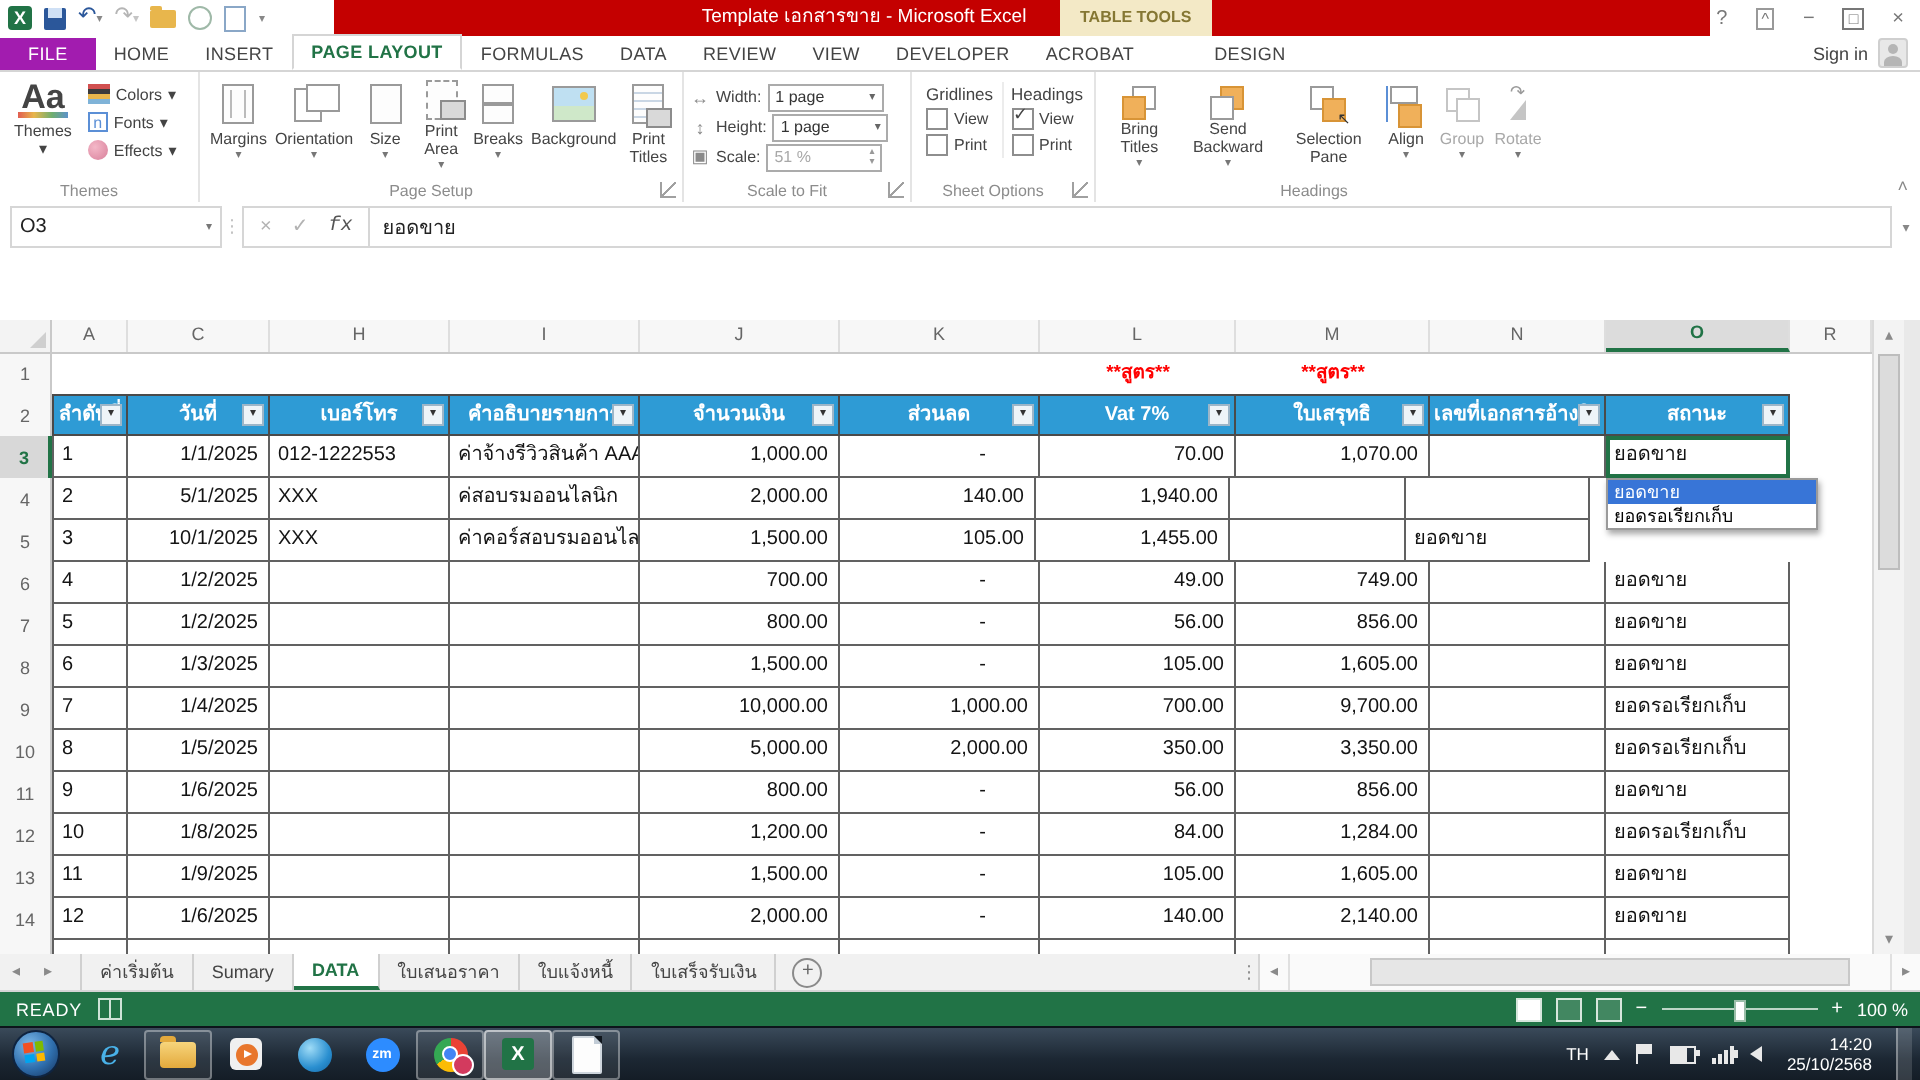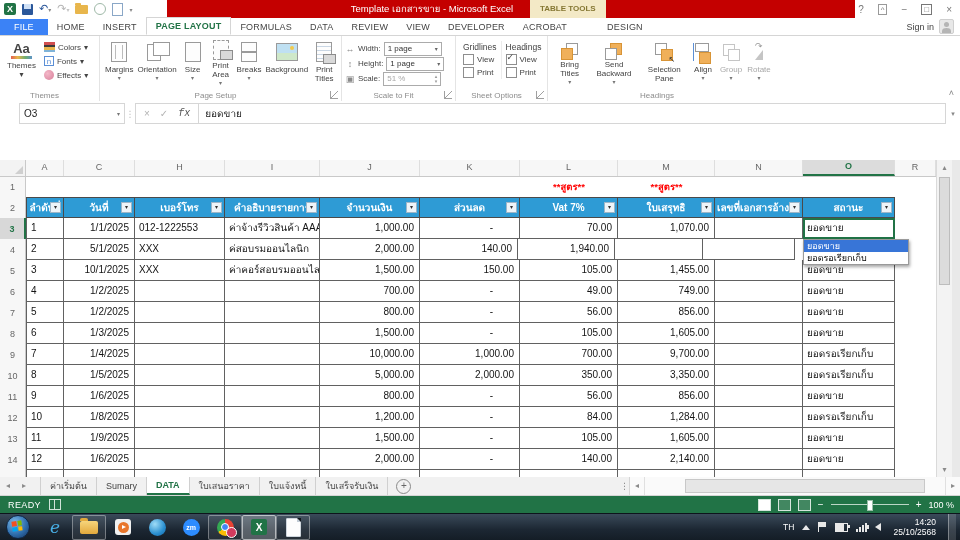--- a/index.html
+++ b/index.html
@@ -17,21 +17,21 @@
   .save-ic:after{content:"";position:absolute;left:2px;top:0;width:7px;height:5px;background:#cfe0f5;}
   .folder-ic{width:13px;height:9px;background:#e8b64c;border-radius:1px;position:relative;}
   .folder-ic:after{content:"";position:absolute;left:0;top:-2px;width:6px;height:2px;background:#e8b64c;border-radius:1px 1px 0 0;}
   .circ-ic{width:10px;height:10px;border:1.5px solid #9fb9a8;border-radius:50%;}
   .doc-ic{width:9px;height:11px;background:#fff;border:1px solid #8aa7c7;}
   .winbtns{position:absolute;right:2px;top:0;height:18px;display:flex;align-items:center;gap:14px;color:#777;font-size:10px;padding-right:6px;}
   .winbtns span{cursor:default;}
   
   #tabrow{position:absolute;top:18px;left:0;width:960px;height:17px;background:#fff;display:flex;align-items:flex-end;border-bottom:1px solid #d5d5d5;}
   .rtab{padding:0 9px;font-size:9px;line-height:16px;color:#444;letter-spacing:.2px;}
-  .rtab.file{background:#3b82f6;color:#fff;padding:0 14px;}
+  .rtab.file{background:#a21caf;color:#fff;padding:0 14px;}
   .rtab.active{background:#fff;color:#217346;border:1px solid #d5d5d5;border-bottom:1px solid #fff;font-weight:bold;}
   .rtab.ctx{margin-left:22px;}
   #signin{position:absolute;right:6px;top:19px;display:flex;align-items:center;gap:5px;font-size:9px;color:#444;}
   .avatar{width:13px;height:13px;border-radius:2px;background:#e8e8e8;position:relative;overflow:hidden;border:1px solid #cfcfcf;}
   .avatar:before{content:"";position:absolute;left:4px;top:2px;width:5px;height:5px;border-radius:50%;background:#b5b5b5;}
   .avatar:after{content:"";position:absolute;left:2px;top:8px;width:9px;height:6px;border-radius:50% 50% 0 0;background:#b5b5b5;}
   
   #ribbon{position:absolute;top:36px;left:0;width:960px;height:65px;background:#fff;border-bottom:1px solid #d5d5d5;display:flex;}
   .rgroup{position:relative;border-right:1px solid #e4e4e4;padding:3px 3px 13px 3px;box-sizing:border-box;}
   .glabel{position:absolute;bottom:1px;left:0;right:10px;text-align:center;font-size:8px;color:#8c8c8c;}
@@ -41,42 +41,42 @@
   .rbtn .car{color:#777;font-size:6px;display:block;}
   .ric{width:24px;height:24px;margin-bottom:1px;position:relative;display:flex;align-items:center;justify-content:center;}
   .pgic{width:16px;height:20px;background:#fdfdfd;border:1px solid #9a9a9a;box-sizing:border-box;position:relative;}
   .ic-margins:after{content:"";position:absolute;left:3px;right:3px;top:2px;bottom:2px;border-left:1px solid #bbb;border-right:1px solid #bbb;}
   .pg2{position:absolute;width:12px;height:15px;background:#fff;border:1px solid #9a9a9a;}
   .ic-bg{width:20px;height:16px;border:1px solid #9a9a9a;background:linear-gradient(#bfe0f2 55%,#cfe8c9 55%);position:relative;}
   .ic-bg:after{content:"";position:absolute;right:3px;top:2px;width:4px;height:4px;border-radius:50%;background:#f2c94c;}
   .printer{position:absolute;right:0;bottom:0;width:11px;height:8px;background:#d9d9d9;border:1px solid #8c8c8c;}
   .disabled{color:#a8a8a8;}
   .bigbtn{display:flex;flex-direction:column;align-items:center;font-size:8px;color:#444;padding:1px 4px;}
-  .ic-aa{font-size:13px;font-weight:bold;color:#444;line-height:14px;border-bottom:3px solid;border-image:linear-gradient(90deg,#e05252,#e8b64c,#6fae6f,#5b8fd6) 1;padding:2px 2px 0;margin-bottom:2px;}
+  .ic-aa{font-size:17px;font-weight:bold;color:#444;line-height:14px;border-bottom:3px solid;border-image:linear-gradient(90deg,#e05252,#e8b64c,#6fae6f,#5b8fd6) 1;padding:2px 2px 0;margin-bottom:2px;}
   .minicol{display:flex;flex-direction:column;justify-content:flex-start;gap:2px;margin-left:4px;padding-top:2px;}
   .sbtn{display:flex;align-items:center;gap:3px;font-size:8px;color:#444;height:12px;}
   .ic-colors{width:11px;height:10px;background:linear-gradient(#d14f4f 0 25%,#3b3b3b 25% 50%,#e8b64c 50% 75%,#7fb3d8 75%);}
   .ic-fonts{width:10px;height:10px;border:1px solid #5b8fd6;color:#5b8fd6;font-size:8px;line-height:9px;text-align:center;box-sizing:border-box;}
   .ic-effects{width:10px;height:10px;border-radius:50%;background:radial-gradient(circle at 35% 35%,#f4b8c8,#d87f9a);}
   .sfrow{display:flex;align-items:center;gap:3px;font-size:8px;color:#444;height:15px;}
   .sficon{color:#8a8a8a;font-size:9px;width:10px;text-align:center;}
   .combo{width:50px;height:12px;border:1px solid #ababab;background:#fff;font-size:8px;display:flex;align-items:center;justify-content:space-between;padding:0 3px;color:#333;}
   .combo .car{font-size:6px;color:#666;}
   .spin{display:flex;flex-direction:column;font-size:5px;line-height:5px;color:#999;}
   .shcol{display:flex;flex-direction:column;gap:2px;padding:1px 4px;font-size:8px;color:#444;}
   .shcol b{font-weight:normal;font-size:8.5px;}
   .cbrow{display:flex;align-items:center;gap:3px;}
   .cb{width:9px;height:9px;border:1px solid #8e8e8e;background:#fff;position:relative;}
   .cb.on:after{content:"✓";position:absolute;left:0px;top:-3px;font-size:9px;color:#444;}
   .sq{position:absolute;width:10px;height:10px;border:1px solid #9a9a9a;background:#fff;}
   .sq.or{background:#f0b05a;border-color:#d89436;}
   #ribbon-collapse{position:absolute;right:6px;bottom:3px;color:#888;font-size:9px;}
   
   #formulabar{position:absolute;top:101px;left:0;width:960px;height:25px;background:#fff;display:flex;align-items:center;}
-  .namebox{width:96px;height:19px;border:1px solid #d6d6d6;margin-left:19px;display:flex;align-items:center;justify-content:space-between;padding:0 4px;font-size:10px;color:#222;}
+  .namebox{width:96px;height:19px;border:1px solid #d6d6d6;margin-left:5px;display:flex;align-items:center;justify-content:space-between;padding:0 4px;font-size:10px;color:#222;}
   .nb-sep{width:10px;text-align:center;color:#c0c0c0;font-size:9px;}
   .fbtns{display:flex;align-items:center;gap:10px;border:1px solid #d6d6d6;height:19px;padding:0 8px;color:#b3b3b3;font-size:10px;}
   .fbtns .fx{font-family:Liberation Mono, monospace;font-style:italic;color:#555;}
   .fvalue{flex:1;height:19px;border:1px solid #d6d6d6;border-left:none;display:flex;align-items:center;padding-left:6px;font-size:10px;color:#222;}
   #fb-expand{width:14px;text-align:center;color:#888;font-size:7px;}
   #fb-gap{position:absolute;top:126px;left:0;width:960px;height:34px;background:#fff;border-bottom:1px solid #c9c9c9;}
   
   #sheet{position:absolute;top:160px;left:0;width:960px;height:317px;background:#fff;overflow:hidden;}
   #colletters{display:flex;height:16px;background:#f7f7f7;border-bottom:1px solid #c9c9c9;}
   .corner{width:26px;box-sizing:border-box;border-right:1px solid #c9c9c9;position:relative;background:#f3f3f3;}
@@ -491,21 +491,20 @@
           <div class="cell tb al" style="width: 88px;"></div>
           <div class="cell tb al" style="width: 92px;"></div>
         </div>
         <div class="grow" style="height: 21px;">
           <div class="rn">5</div>
           <div class="cell tb al first" style="width: 38px;">3</div>
           <div class="cell tb ar" style="width: 71px;">10/1/2025</div>
           <div class="cell tb al" style="width: 90px;">XXX</div>
           <div class="cell tb al" style="width: 95px;">ค่าคอร์สอบรมออนไลน์</div>
           <div class="cell tb ar" style="width: 100px;">1,500.00</div>
-          <div class="cell tb ar" style="width: 100px;">150.00</div>
           <div class="cell tb ar" style="width: 98px;">105.00</div>
           <div class="cell tb ar" style="width: 97px;">1,455.00</div>
           <div class="cell tb al" style="width: 88px;"></div>
           <div class="cell tb al" style="width: 92px;">ยอดขาย</div>
         </div>
         <div class="grow" style="height: 21px;">
           <div class="rn">6</div>
           <div class="cell tb al first" style="width: 38px;">4</div>
           <div class="cell tb ar" style="width: 71px;">1/2/2025</div>
           <div class="cell tb al" style="width: 90px;"></div>

